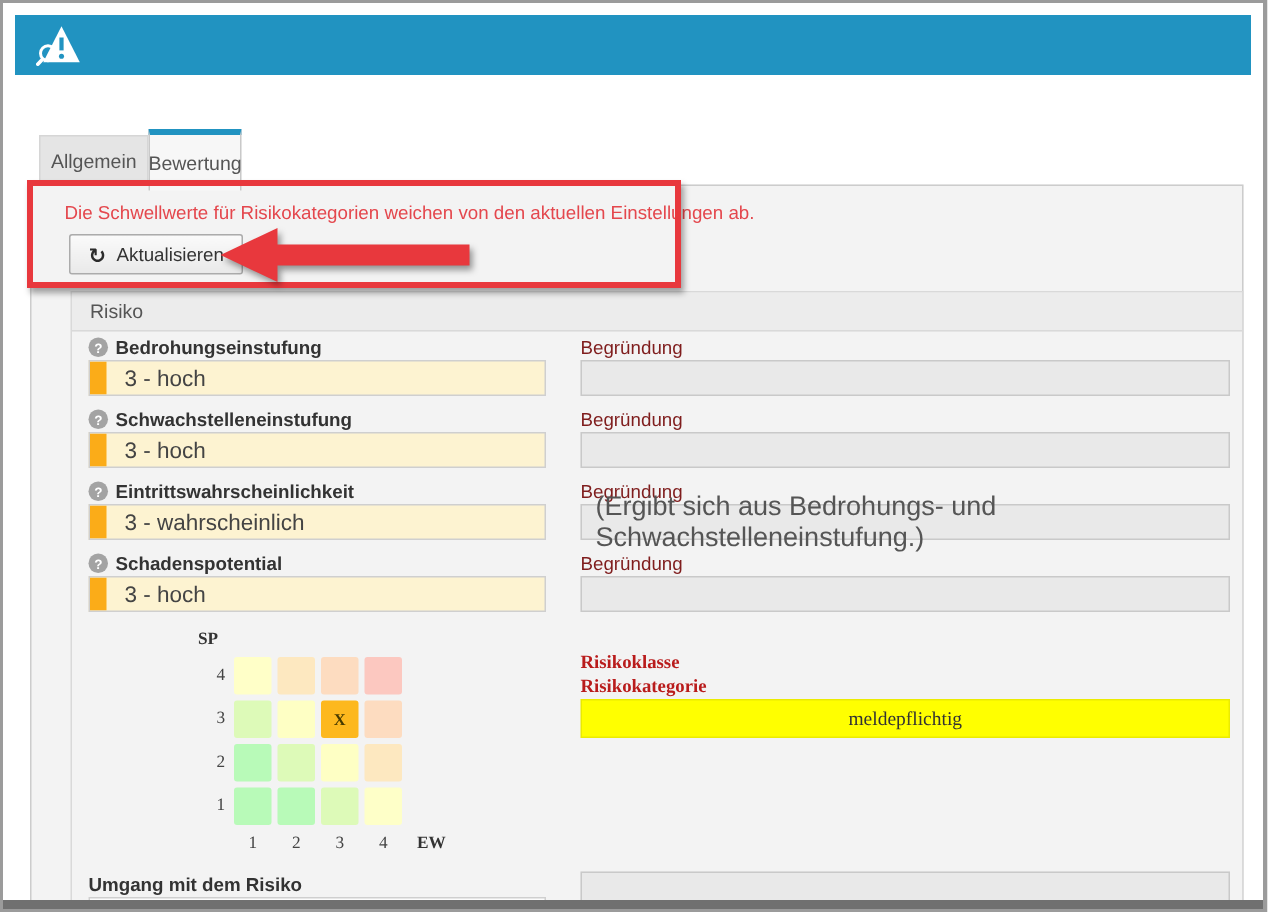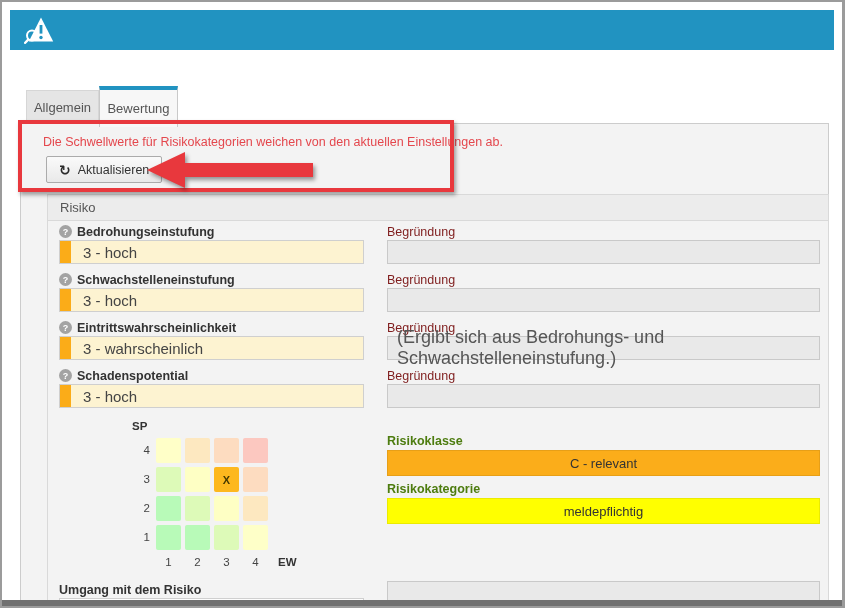--- a/index.html
+++ b/index.html
@@ -28,21 +28,21 @@
   
   .tab{
     position:absolute;text-align:center;font-size:13px;color:#555;cursor:pointer;
     display:flex;align-items:center;justify-content:center;
   }
   .tab.inactive{
     left:24px;top:88px;width:73px;height:34px;background:#e5e5e5;
     border:1px solid #d6d6d6;border-bottom:none;z-index:3;
   }
   .tab.active{
-    left:97px;top:84px;width:79px;height:41px;background:#f7f7f7;
+    left:97px;top:84px;width:62px;height:41px;background:#f7f7f7;
     border-left:1px solid #c9c9c9;border-right:1px solid #c9c9c9;
     border-top:4px solid var(--accent);z-index:4;
   }
   
   .panel{
     position:absolute;left:18px;top:121px;width:809px;height:480px;
     background:var(--panel);border:1px solid #ccc;z-index:1;
   }
   
   .warn-msg{
@@ -92,36 +92,36 @@
   .f-value{padding-left:12px;font-size:15px;color:#444;}
   .f-readonly{
     height:24px;border:1px solid #c9c9c9;background:var(--readonly);
     display:flex;align-items:center;padding-left:9px;font-size:18px;color:#555;
   }
   .f-plain{
     height:24px;border:1px solid #cfcfcf;background:#fcfcfc;
     display:flex;align-items:center;padding-left:12px;font-size:12.5px;color:#444;cursor:pointer;
   }
   
-  .matrix-block{position:relative;height:166px;}
+  .matrix-block{position:relative;height:166px;font-family:Liberation Serif, serif;}
   .matrix{position:absolute;left:73px;top:5px;}
   .axis-y{font-size:11.5px;font-weight:bold;color:#333;height:12px;margin-bottom:6px;}
   .matrix-main{display:flex;gap:6px;}
   .row-labels{display:flex;flex-direction:column;gap:4px;width:18px;}
   .row-labels div{height:25px;line-height:25px;text-align:right;font-size:11.5px;color:#444;}
   .grid{display:grid;grid-template-columns:repeat(4,25px);grid-auto-rows:25px;gap:4px;}
   .cell{
     border-radius:2px;cursor:pointer;display:flex;align-items:center;justify-content:center;
     font-size:11px;font-weight:bold;color:#463a00;
   }
   .col-labels{display:flex;gap:4px;margin:6px 0 0 24px;align-items:center;}
   .col-labels .cl{width:25px;text-align:center;font-size:11.5px;color:#444;}
   .axis-x{font-size:11.5px;font-weight:bold;color:#333;margin-left:6px;}
   .results{position:absolute;left:328px;top:19px;width:433px;}
-  .res-label{font-size:12.5px;font-weight:600;color:#4d7c0f;height:16px;}
+  .res-label{font-size:12.5px;font-weight:600;color:#b91c1c;height:16px;}
   .res-bar{
     height:26px;margin-top:0;display:flex;align-items:center;justify-content:center;
     font-size:13px;color:#333;border:1px solid rgba(0,0,0,.08);
   }
   .res-label + .res-bar{margin-bottom:6px;}
   .b-label{height:17px;display:flex;align-items:center;font-size:12.5px;font-weight:600;color:#333;}
   
   .bottom-band{position:absolute;left:0;right:0;bottom:0;height:6px;background:#707070;z-index:50;}
 </style>
 </head>
@@ -261,21 +261,20 @@
                 <span class="cl">1</span>
                 <span class="cl">2</span>
                 <span class="cl">3</span>
                 <span class="cl">4</span>
               </span>
             <span class="axis-x">EW</span>
           </div>
         </div>
         <div class="results">
           <div class="res-label">Risikoklasse</div>
-          <div class="res-bar" style="background: rgb(251, 173, 26);">C - relevant</div>
           <div class="res-label">Risikokategorie</div>
           <div class="res-bar" style="background: rgb(255, 255, 0);">meldepflichtig</div>
         </div>
       </div>
 
       <div class="form-row">
         <div class="col-l">
           <div class="b-label">Umgang mit dem Risiko</div>
           <div class="f-plain">behandeln</div>
         </div>

